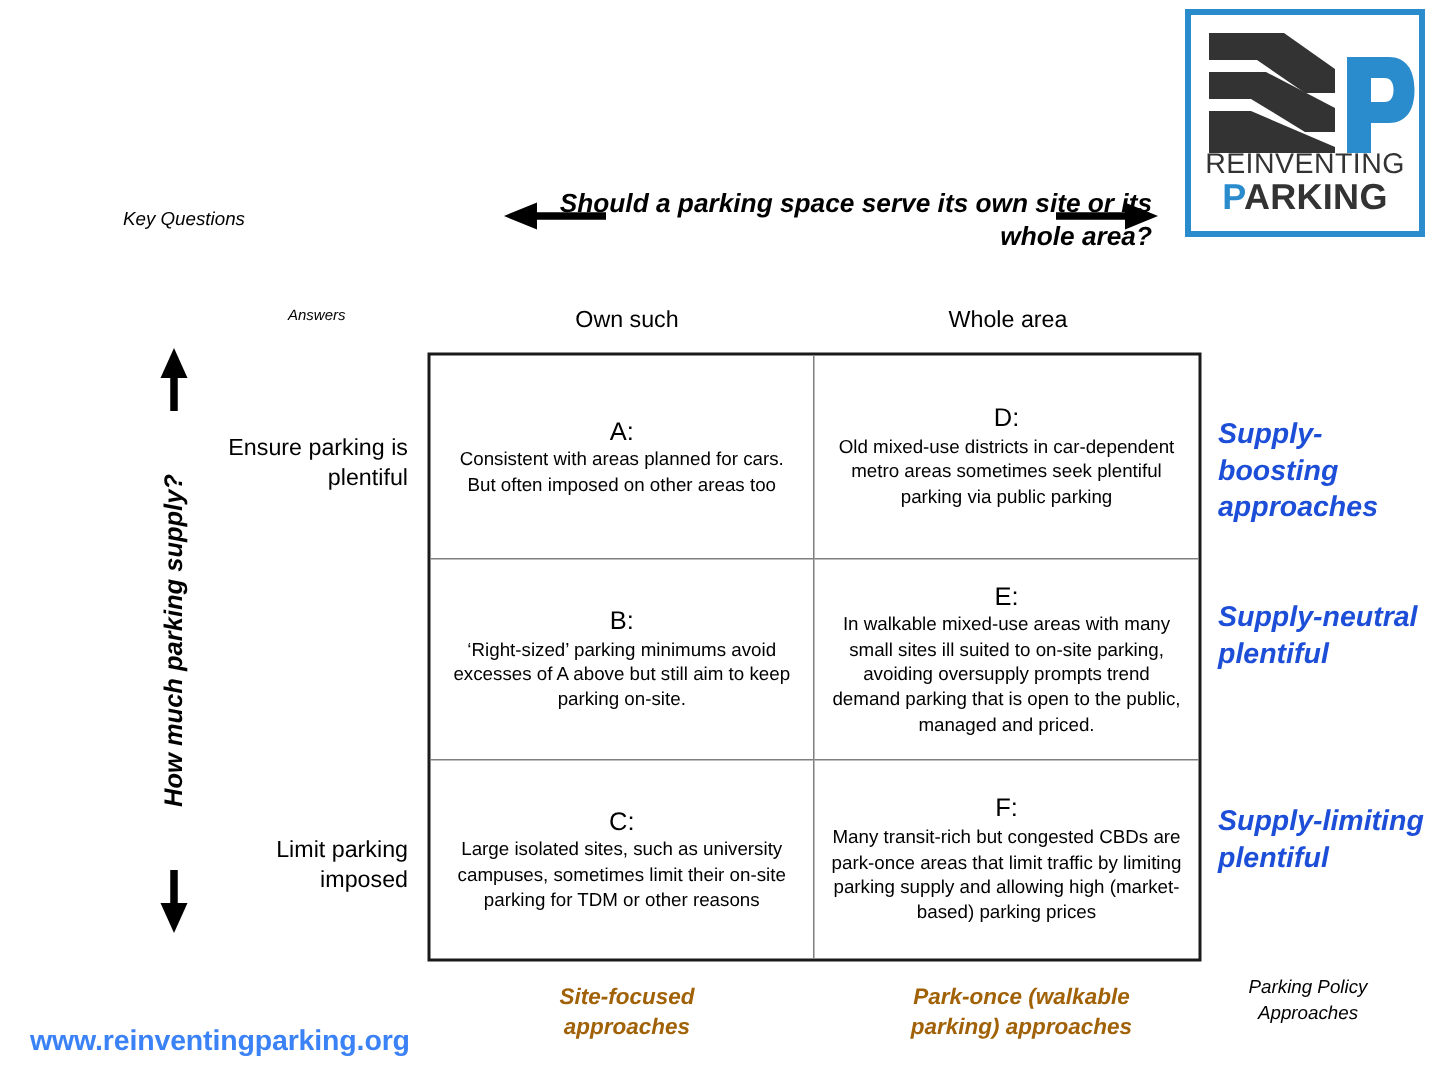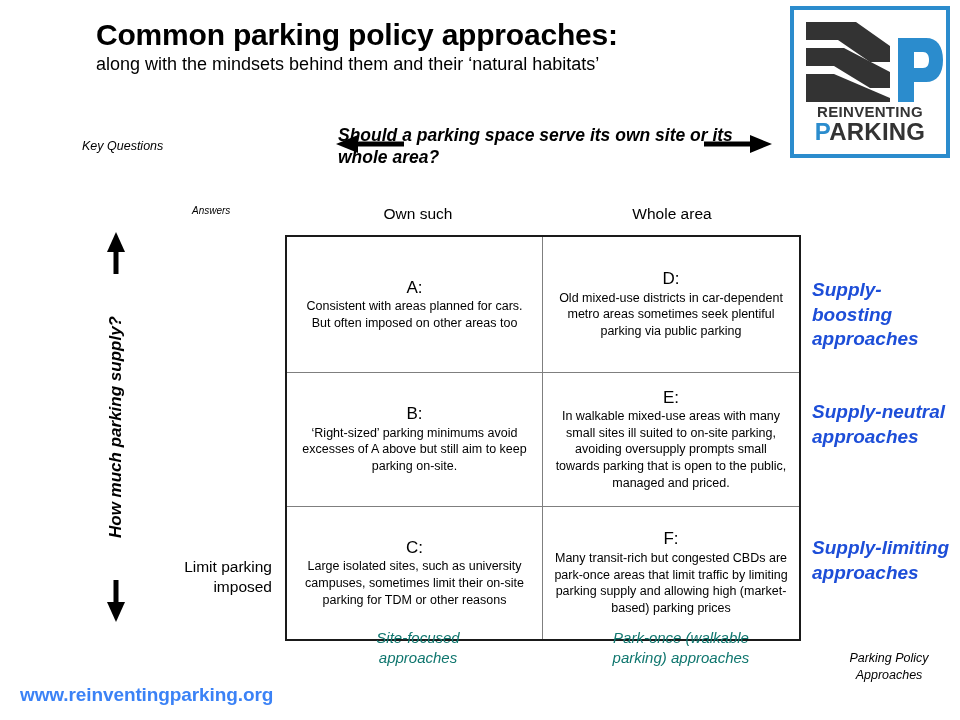--- a/index.html
+++ b/index.html
@@ -46,22 +46,22 @@
     box-sizing: border-box;
   }
   #logo-box svg { display: block; }
   #logo-text-wrap {
     position: absolute;
     left: 0; right: 0; bottom: 10px;
     text-align: center;
     line-height: 1;
   }
   .logo-word1 {
-    font-size: 15px;
-    font-weight: bold;
+    font-size: 19px;
+    font-weight: normal;
     letter-spacing: 0.3px;
     color: #333333;
     display: block;
   }
   .logo-word2 {
     font-size: 24px;
     font-weight: bold;
     letter-spacing: 0.2px;
     display: block;
     margin-top: 1px;
@@ -79,40 +79,40 @@
   }
   #answers-label {
     position: absolute;
     left: 192px; top: 205px;
     font-size: 10px;
     font-style: italic;
     color: #000;
   }
   #policy-approaches-label {
     position: absolute;
-    left: 829px; top: 650px;
+    left: 812px; top: 650px;
     width: 120px;
     text-align: center;
     font-size: 12.5px;
     font-style: italic;
     line-height: 1.35;
     color: #000;
   }
 
   
   #top-question-row {
     position: absolute;
     left: 338px; top: 124px;
     width: 430px;
     height: 60px;
   }
   #top-question-text {
     position: absolute;
     left: 0; right: 0; top: 0;
-    text-align: left;
+    text-align: right;
     font-size: 17.5px;
     font-weight: bold;
     font-style: italic;
     line-height: 1.28;
     color: #000;
   }
   .h-arrow { position: absolute; top: 10px; }
   #h-arrow-left  { left: -2px; }
   #h-arrow-right { right: -4px; }
 
@@ -207,50 +207,46 @@
     line-height: 1.3;
     color: #1d4ed8;
   }
   #side-label-0 { top: 278px; }
   #side-label-1 { top: 400px; }
   #side-label-2 { top: 536px; }
 
   
   .bottom-label {
     position: absolute;
-    top: 628px;
+    top: 655px;
     font-size: 15px;
-    font-weight: normal;
+    font-weight: bold;
     font-style: italic;
     text-align: center;
     line-height: 1.3;
-    color: #0f766e;
+    color: #a16207;
   }
   #bottom-label-0 { left: 338px; width: 160px; }
   #bottom-label-1 { left: 586px; width: 190px; }
 
   
   #site-url {
     position: absolute;
     left: 20px; top: 684px;
     font-size: 19px;
     font-weight: bold;
     color: #3b82f6;
     letter-spacing: -0.1px;
   }
 </style>
 </head>
 <body>
 
 <div id="slide">
 
-  <div id="title-block">
-    <div id="main-title">Common parking policy approaches:</div>
-    <div id="subtitle">along with the mindsets behind them and their ‘natural habitats’</div>
-  </div>
 
   <div id="logo-box">
     <svg width="152" height="92" viewBox="0 0 152 92">
       <polygon points="12,12 62,12 96,36 96,52 76,52 44,30 12,30" fill="#333333"></polygon>
       <polygon points="12,38 50,38 96,62 96,78 76,78 40,56 12,56" fill="#333333"></polygon>
       <polygon points="12,64 40,64 96,88 96,92 12,92" fill="#333333"></polygon>
       <path d="M104,28 L104,92 L120,92 L120,72 L132,72 C143,72 149,64 149,50 C149,36 143,28 132,28 Z M120,42 L129,42 C133,42 135,45 135,50 C135,55 133,58 129,58 L120,58 Z" fill="#2b8ccd"></path>
     </svg>
     <div id="logo-text-wrap">
       <span class="logo-word1">REINVENTING</span>
@@ -279,55 +275,56 @@
       <line x1="12" y1="14" x2="12" y2="42" stroke="#000" stroke-width="5"></line>
       <polygon points="12,0 3,20 21,20" fill="#000"></polygon>
     </svg>
     <div id="v-axis-text">How much parking supply?</div>
     <svg id="v-arrow-down" width="24" height="42" viewBox="0 0 24 42">
       <line x1="12" y1="0" x2="12" y2="28" stroke="#000" stroke-width="5"></line>
       <polygon points="12,42 3,22 21,22" fill="#000"></polygon>
     </svg>
   </div>
 
+  <div class="row-label" id="row-label-0">Ensure parking is plentiful</div>
   <div class="row-label" id="row-label-2">Limit parking imposed</div>
 
   <div class="col-header" id="col-header-0">Own such</div>
   <div class="col-header" id="col-header-1">Whole area</div>
 
   <div id="matrix">
     <div class="cell">
       <div class="cell-letter">A:</div>
       <div class="cell-desc">Consistent with areas planned for cars. But often imposed on other areas too</div>
     </div>
     <div class="cell">
       <div class="cell-letter">D:</div>
       <div class="cell-desc">Old mixed-use districts in car-dependent metro areas sometimes seek plentiful parking via public parking</div>
     </div>
     <div class="cell">
       <div class="cell-letter">B:</div>
       <div class="cell-desc">‘Right-sized’ parking minimums avoid excesses of A above but still aim to keep parking on-site.</div>
     </div>
     <div class="cell">
       <div class="cell-letter">E:</div>
-      <div class="cell-desc">In walkable mixed-use areas with many small sites ill suited to on-site parking, avoiding oversupply prompts small towards parking that is open to the public, managed and priced.</div>
+      <div class="cell-desc">In walkable mixed-use areas with many small sites ill suited to on-site parking, avoiding oversupply prompts trend demand parking that is open to the public, managed and priced.</div>
     </div>
     <div class="cell">
       <div class="cell-letter">C:</div>
       <div class="cell-desc">Large isolated sites, such as university campuses, sometimes limit their on-site parking for TDM or other reasons</div>
     </div>
     <div class="cell">
       <div class="cell-letter">F:</div>
       <div class="cell-desc">Many transit-rich but congested CBDs are park-once areas that limit traffic by limiting parking supply and allowing high (market-based) parking prices</div>
     </div>
   </div>
 
   <div class="side-label" id="side-label-0">Supply-boosting approaches</div>
-  <div class="side-label" id="side-label-1">Supply-neutral approaches</div>
-  <div class="side-label" id="side-label-2">Supply-limiting approaches</div>
+  <div class="side-label" id="side-label-1">Supply-neutral plentiful</div>
+  <div class="side-label" id="side-label-2">Supply-limiting plentiful</div>
 
   <div class="bottom-label" id="bottom-label-0">Site-focused approaches</div>
   <div class="bottom-label" id="bottom-label-1">Park-once (walkable parking) approaches</div>
 
   <div id="policy-approaches-label">Parking Policy Approaches</div>
 
   <div id="site-url">www.reinventingparking.org</div>
 
 </div>
 

